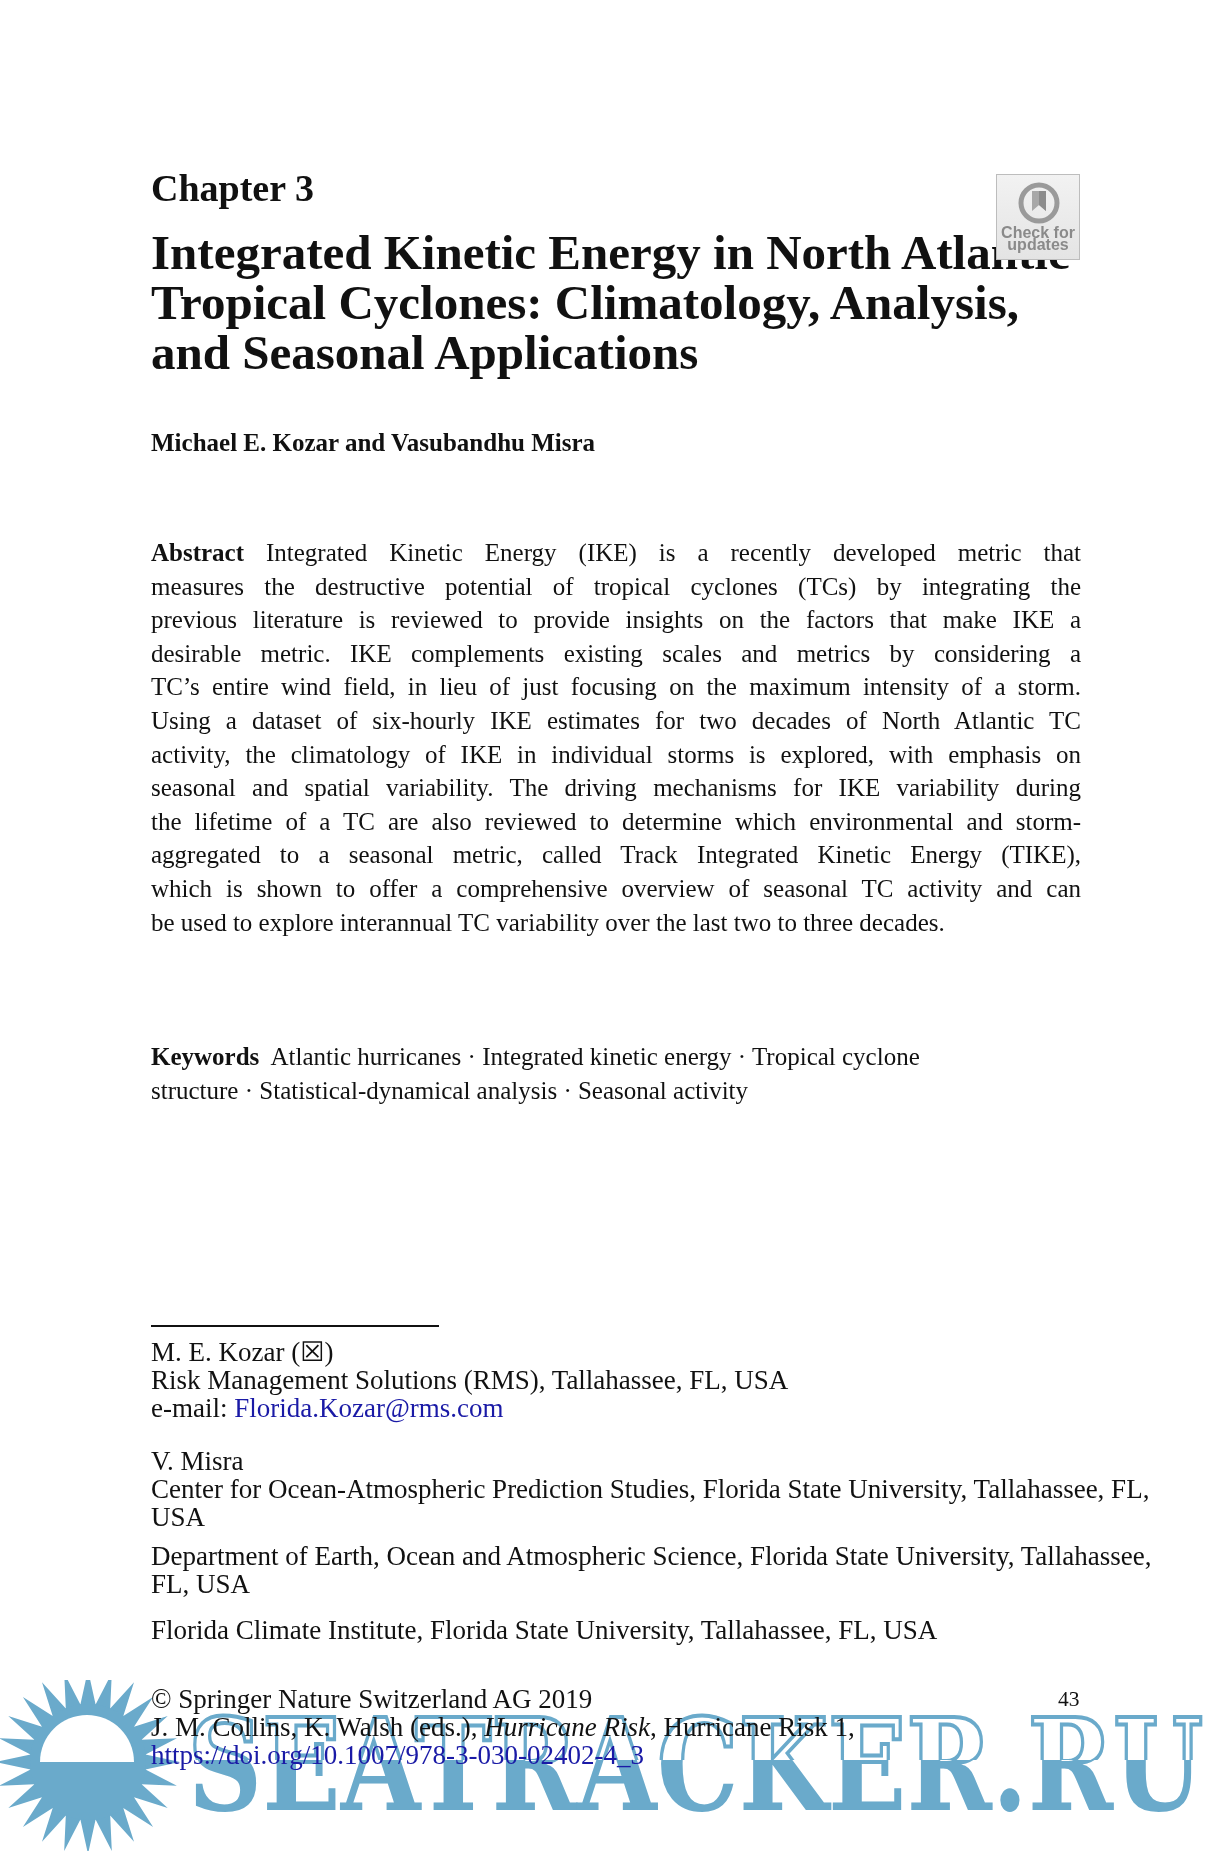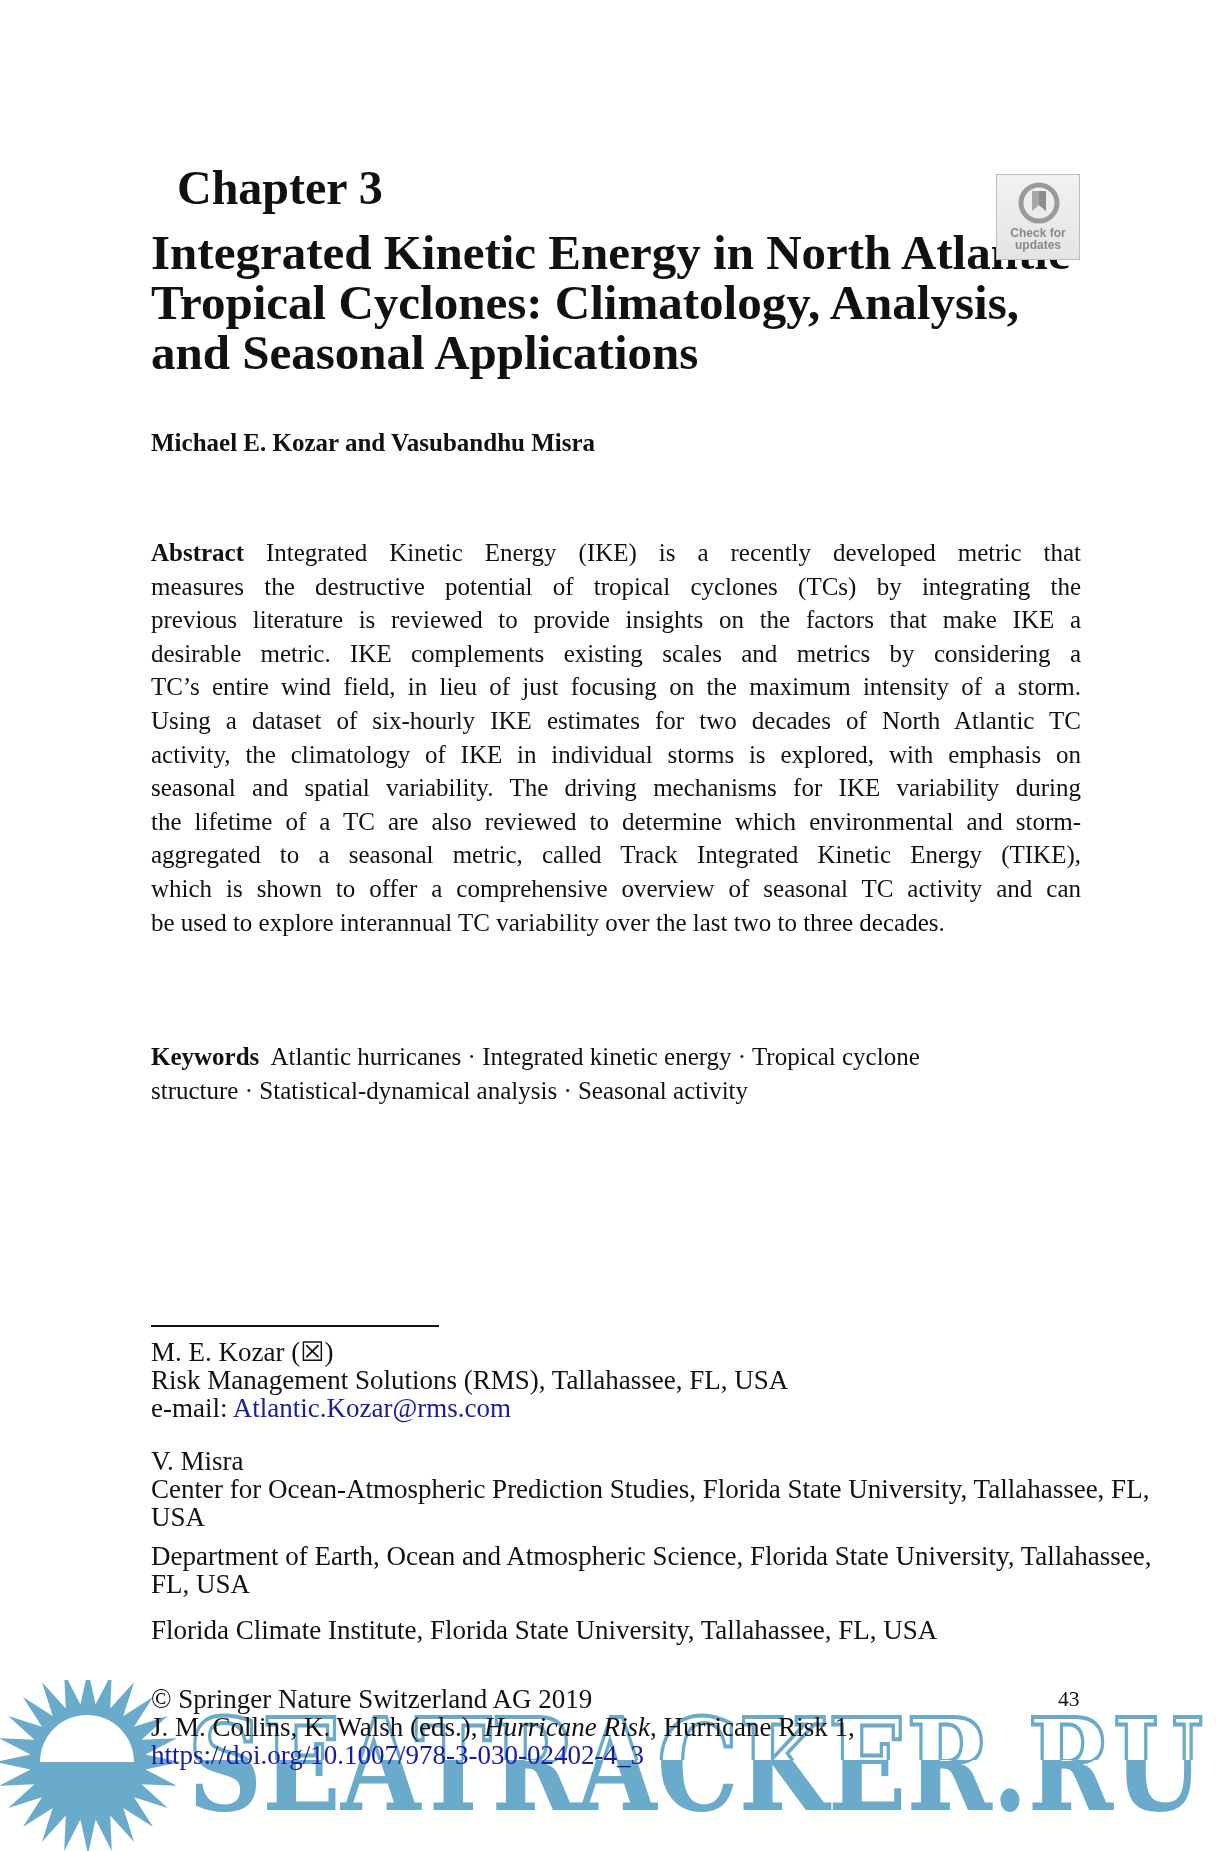--- a/index.html
+++ b/index.html
@@ -1,26 +1,26 @@
 <!DOCTYPE html>
 <html><head>
 <meta charset="utf-8">
 <style>
   html, body { margin: 0; padding: 0; background: #ffffff; }
   body { width: 1221px; height: 1851px; position: relative; overflow: hidden;
          font-family: "Liberation Serif", "DejaVu Serif", serif; color: #111; }
   .abs { position: absolute; }
-  #chapter-label { left: 151px; top: 168px; font-size: 48px; font-weight: bold; line-height: 40px; margin-left: 26px; }
+  #chapter-label { left: 151px; top: 168px; font-size: 38px; font-weight: bold; line-height: 40px; }
   #title { left: 151px; top: 228px; width: 830px; font-size: 49px; font-weight: bold; line-height: 50px; }
   #title div { white-space: nowrap; }
   #badge { left: 996px; top: 174px; width: 84px; height: 86px; border: 1px solid #bdbdbd;
            background: linear-gradient(#f2f2f2, #e4e4e4); box-sizing: border-box; }
   #badge svg { position: absolute; left: 20px; top: 6px; }
   #badge .badge-text { position: absolute; left: 0; right: 0; top: 52px; text-align: center;
-           font-family: "Liberation Sans", "DejaVu Sans", sans-serif; font-weight: bold; font-size: 12px;
+           font-family: "Liberation Sans", "DejaVu Sans", sans-serif; font-weight: bold; font-size: 16px;
            line-height: 12px; color: #8a8a8a; }
   #authors { left: 151px; top: 428px; font-size: 25px; font-weight: bold; line-height: 30px; }
   #abstract { left: 151px; top: 536px; width: 930px; font-size: 25px; line-height: 33.6px; text-align: justify; }
   #abstract .line { display: block; text-align: justify; text-align-last: justify; height: 33.6px; white-space: nowrap; }
   #abstract .line.last { text-align-last: left; }
   #abstract .lead { font-weight: bold; }
   #keywords { left: 151px; top: 1040px; width: 930px; font-size: 25px; line-height: 34px; }
   #keywords .lead { font-weight: bold; }
   #rule { left: 151px; top: 1325px; width: 288px; height: 0; border-top: 2px solid #111; }
   .fn { position: absolute; left: 151px; font-size: 27px; line-height: 28px; white-space: nowrap; }
@@ -73,21 +73,21 @@
 
 <div id="keywords" class="abs">
   <div><span class="lead">Keywords</span>&nbsp; <span>Atlantic hurricanes · Integrated kinetic energy · Tropical cyclone</span></div>
   <div>structure · Statistical-dynamical analysis · Seasonal activity</div>
 </div>
 
 <div id="rule" class="abs"></div>
 
 <div class="fn" style="top:1338px">M. E. Kozar (☒)</div>
 <div class="fn" style="top:1366px">Risk Management Solutions (RMS), Tallahassee, FL, USA</div>
-<div class="fn" style="top:1394px"><span>e-mail: </span><span class="link">Atlantic.Kozar@rms.com</span></div>
+<div class="fn" style="top:1394px"><span>e-mail: </span><span class="link">Florida.Kozar@rms.com</span></div>
 
 <div class="fn" style="top:1447px">V. Misra</div>
 <div class="fn" style="top:1475px">Center for Ocean-Atmospheric Prediction Studies, Florida State University, Tallahassee, FL,</div>
 <div class="fn" style="top:1503px">USA</div>
 
 <div class="fn" style="top:1542px">Department of Earth, Ocean and Atmospheric Science, Florida State University, Tallahassee,</div>
 <div class="fn" style="top:1570px">FL, USA</div>
 
 <div class="fn" style="top:1616px">Florida Climate Institute, Florida State University, Tallahassee, FL, USA</div>
 

